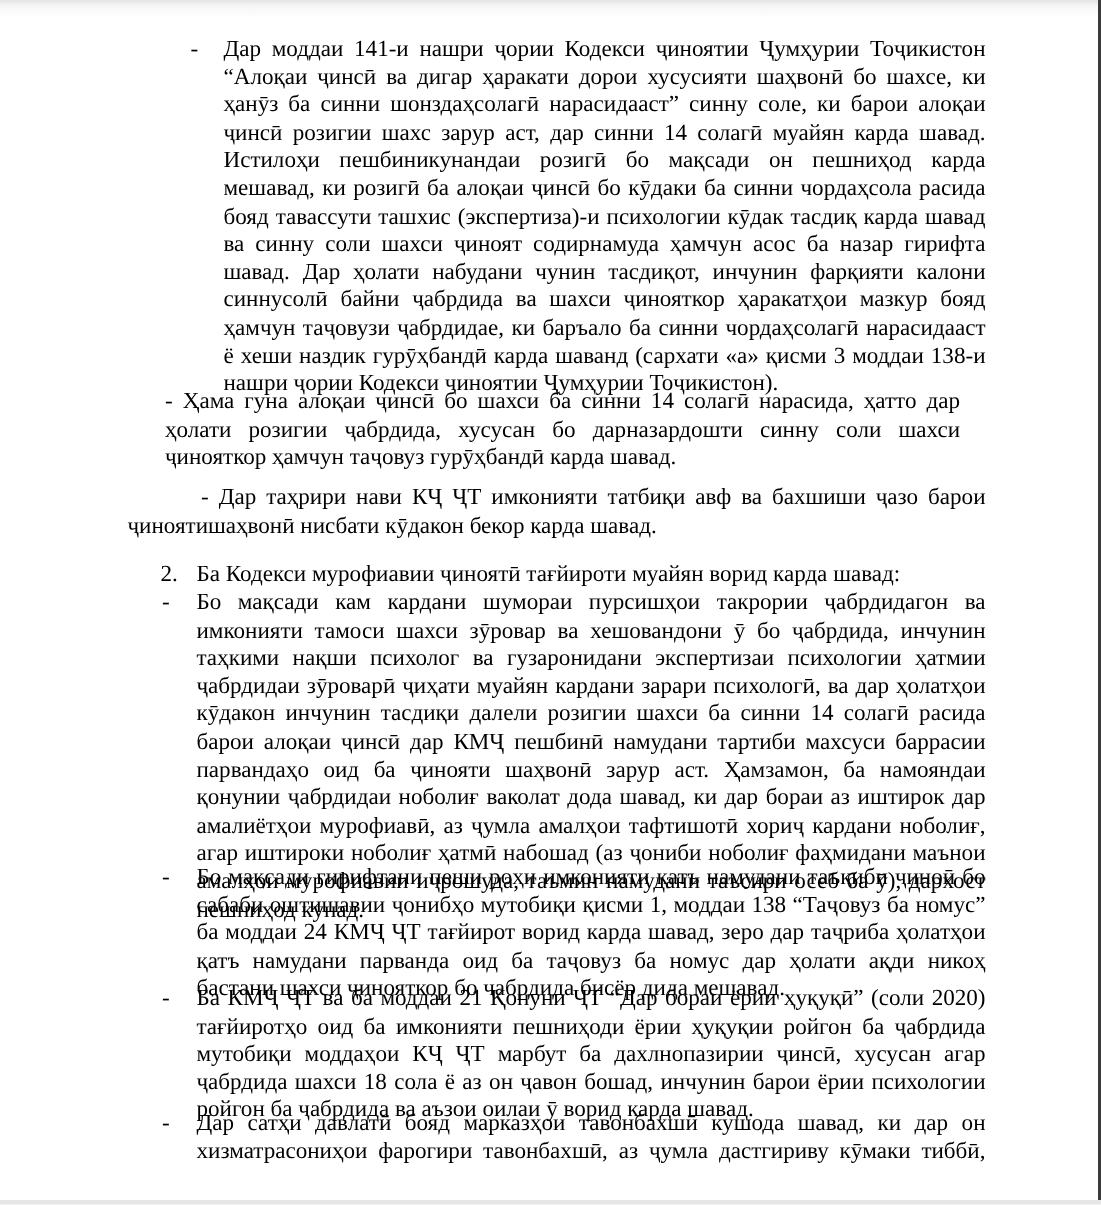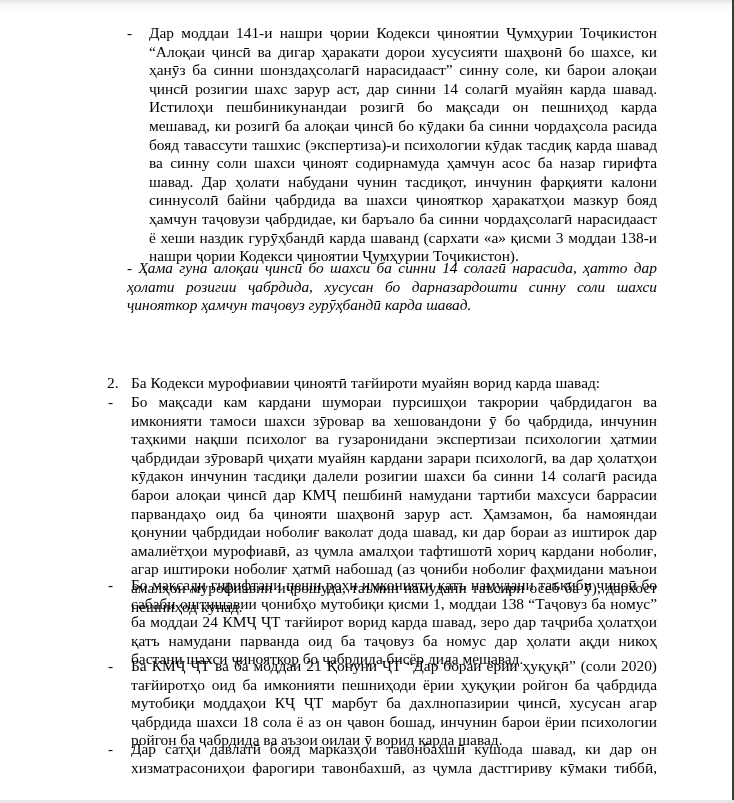--- a/index.html
+++ b/index.html
@@ -38,24 +38,27 @@
 <body>
 
 <div class="viewport">
   <div class="page">
 
     <div class="para last-left" style="left:149px; top:24px; width:508px;">
       <span class="marker">-</span>
       <span class="text-block">Дар моддаи  141-и нашри ҷории Кодекси ҷиноятии Ҷумҳурии Тоҷикистон “Алоқаи ҷинсӣ ва дигар ҳаракати дорои хусусияти шаҳвонӣ бо шахсе, ки ҳанӯз ба синни шонздаҳсолагӣ нарасидааст” синну соле, ки барои алоқаи ҷинсӣ розигии шахс зарур аст, дар синни 14 солагӣ муайян карда шавад. Истилоҳи пешбиникунандаи розигӣ бо мақсади он пешниҳод карда мешавад, ки розигӣ ба алоқаи ҷинсӣ бо кӯдаки ба синни чордаҳсола расида бояд тавассути ташхис (экспертиза)-и психологии кӯдак тасдиқ карда шавад ва синну соли шахси ҷиноят содирнамуда ҳамчун асос ба назар гирифта шавад. Дар ҳолати набудани чунин тасдиқот, инчунин фарқияти калони синнусолӣ байни ҷабрдида ва шахси ҷинояткор ҳаракатҳои мазкур бояд ҳамчун таҷовузи ҷабрдидае, ки баръало ба синни чордаҳсолагӣ  нарасидааст ё хеши наздик  гурӯҳбандӣ  карда шаванд (сархати «а» қисми 3 моддаи 138-и нашри ҷории Кодекси ҷиноятии Ҷумҳурии Тоҷикистон).</span>
     </div>
 
-    <div class="para last-left" style="left:127px; top:259px; width:530px;font-style:italic;">
+    <div class="para last-left" style="left:110px; top:259px; width:530px;">
       <span class="text-block"> - Ҳама гуна алоқаи ҷинсӣ бо шахси ба синни 14 солагӣ нарасида, ҳатто дар ҳолати розигии ҷабрдида, хусусан бо дарназардошти синну соли шахси ҷинояткор ҳамчун таҷовуз гурӯҳбандӣ карда шавад.</span>
     </div>
 
+    <div class="para last-left" style="left:85px; top:323px; width:572px; text-indent:49px;">
+      <span class="text-block">  -  Дар таҳрири нави КҶ ҶТ имконияти татбиқи авф ва бахшиши ҷазо барои ҷиноятишаҳвонӣ нисбати кӯдакон бекор карда шавад.</span>
+    </div>
 
     <div class="para last-left" style="left:131px; top:374px; width:526px;">
       <span class="marker" style="left:-24px;">2.</span>
       <span class="text-block">Ба Кодекси мурофиавии ҷиноятӣ тағйироти муайян ворид карда шавад:</span>
     </div>
 
     <div class="para last-left" style="left:131px; top:393px; width:526px;">
       <span class="marker" style="left:-23px;">-</span>
       <span class="text-block">Бо мақсади кам кардани шумораи пурсишҳои такрории ҷабрдидагон ва имконияти тамоси шахси зӯровар ва хешовандони ӯ бо ҷабрдида, инчунин таҳкими нақши психолог ва гузаронидани экспертизаи психологии ҳатмии ҷабрдидаи зӯроварӣ ҷиҳати муайян кардани зарари психологӣ, ва дар ҳолатҳои кӯдакон инчунин тасдиқи далели розигии шахси ба синни 14 солагӣ расида барои алоқаи ҷинсӣ дар КМҶ пешбинӣ намудани тартиби махсуси баррасии парвандаҳо оид ба ҷинояти шаҳвонӣ зарур аст. Ҳамзамон, ба намояндаи қонунии ҷабрдидаи ноболиғ ваколат дода шавад, ки дар бораи аз иштирок дар амалиётҳои мурофиавӣ, аз ҷумла амалҳои тафтишотӣ хориҷ кардани ноболиғ, агар иштироки ноболиғ ҳатмӣ набошад (аз ҷониби ноболиғ фаҳмидани маънои амалҳои мурофиавии иҷрошуда, таъмин намудани таъсири осеб ба ӯ), дархост пешниҳод кунад.</span>
     </div>

